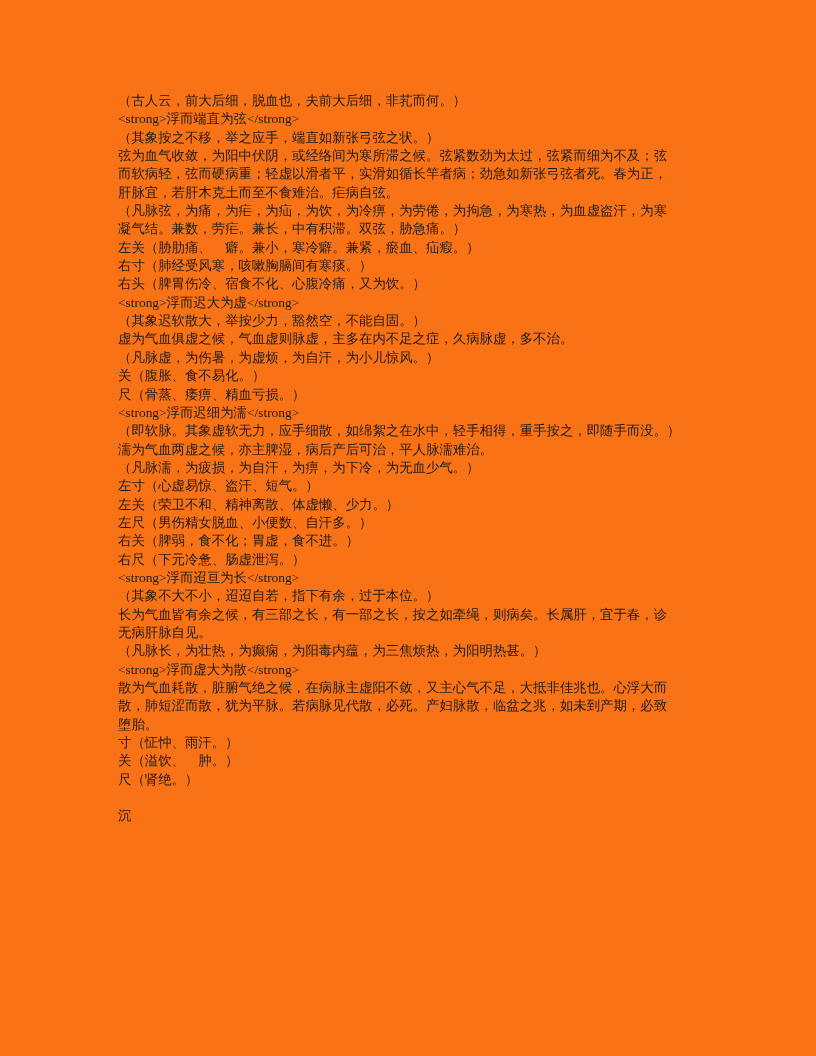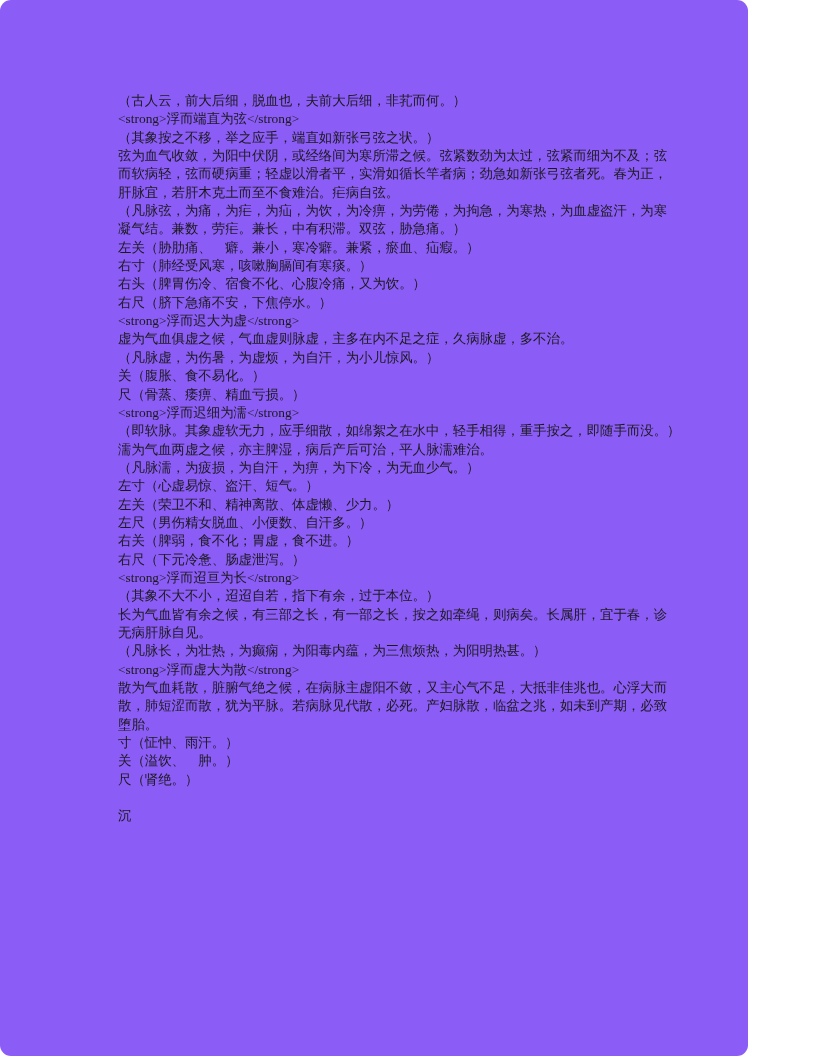--- a/index.html
+++ b/index.html
@@ -11,24 +11,23 @@
     height: 1056px;
     background: #ffffff;
     overflow: hidden;
     position: relative;
     font-family: "Liberation Serif", "DejaVu Serif", serif;
   }
   .page {
     position: absolute;
     left: 0;
     top: 0;
-    width: 748px;
+    width: 816px;
     height: 1056px;
-    background: #8b5cf6;
-    border-radius: 11px;
+    background: #f97316;
   }
   .text-block {
     position: absolute;
     left: 118px;
     top: 92px;
     width: 580px;
     color: #1a1a1a;
     font-size: 13.4px;
     line-height: 18.34px;
     text-align: left;
@@ -49,22 +48,22 @@
       <div class="text-line">&lt;strong&gt;浮而端直为弦&lt;/strong&gt;</div>
       <div class="text-line">（其象按之不移，举之应手，端直如新张弓弦之状。）</div>
       <div class="text-line">弦为血气收敛，为阳中伏阴，或经络间为寒所滞之候。弦紧数劲为太过，弦紧而细为不及；弦</div>
       <div class="text-line">而软病轻，弦而硬病重；轻虚以滑者平，实滑如循长竿者病；劲急如新张弓弦者死。春为正，</div>
       <div class="text-line">肝脉宜，若肝木克土而至不食难治。疟病自弦。</div>
       <div class="text-line">（凡脉弦，为痛，为疟，为疝，为饮，为冷痹，为劳倦，为拘急，为寒热，为血虚盗汗，为寒</div>
       <div class="text-line">凝气结。兼数，劳疟。兼长，中有积滞。双弦，胁急痛。）</div>
       <div class="text-line">左关（胁肋痛、　癖。兼小，寒冷癖。兼紧，瘀血、疝瘕。）</div>
       <div class="text-line">右寸（肺经受风寒，咳嗽胸膈间有寒痰。）</div>
       <div class="text-line">右头（脾胃伤冷、宿食不化、心腹冷痛，又为饮。）</div>
-      <div class="text-line">右尺（脐下急痛不安，下焦停水。）</div>
       <div class="text-line">&lt;strong&gt;浮而迟大为虚&lt;/strong&gt;</div>
+      <div class="text-line">（其象迟软散大，举按少力，豁然空，不能自固。）</div>
       <div class="text-line">虚为气血俱虚之候，气血虚则脉虚，主多在内不足之症，久病脉虚，多不治。</div>
       <div class="text-line">（凡脉虚，为伤暑，为虚烦，为自汗，为小儿惊风。）</div>
       <div class="text-line">关（腹胀、食不易化。）</div>
       <div class="text-line">尺（骨蒸、痿痹、精血亏损。）</div>
       <div class="text-line">&lt;strong&gt;浮而迟细为濡&lt;/strong&gt;</div>
       <div class="text-line">（即软脉。其象虚软无力，应手细散，如绵絮之在水中，轻手相得，重手按之，即随手而没。）</div>
       <div class="text-line">濡为气血两虚之候，亦主脾湿，病后产后可治，平人脉濡难治。</div>
       <div class="text-line">（凡脉濡，为疲损，为自汗，为痹，为下冷，为无血少气。）</div>
       <div class="text-line">左寸（心虚易惊、盗汗、短气。）</div>
       <div class="text-line">左关（荣卫不和、精神离散、体虚懒、少力。）</div>

